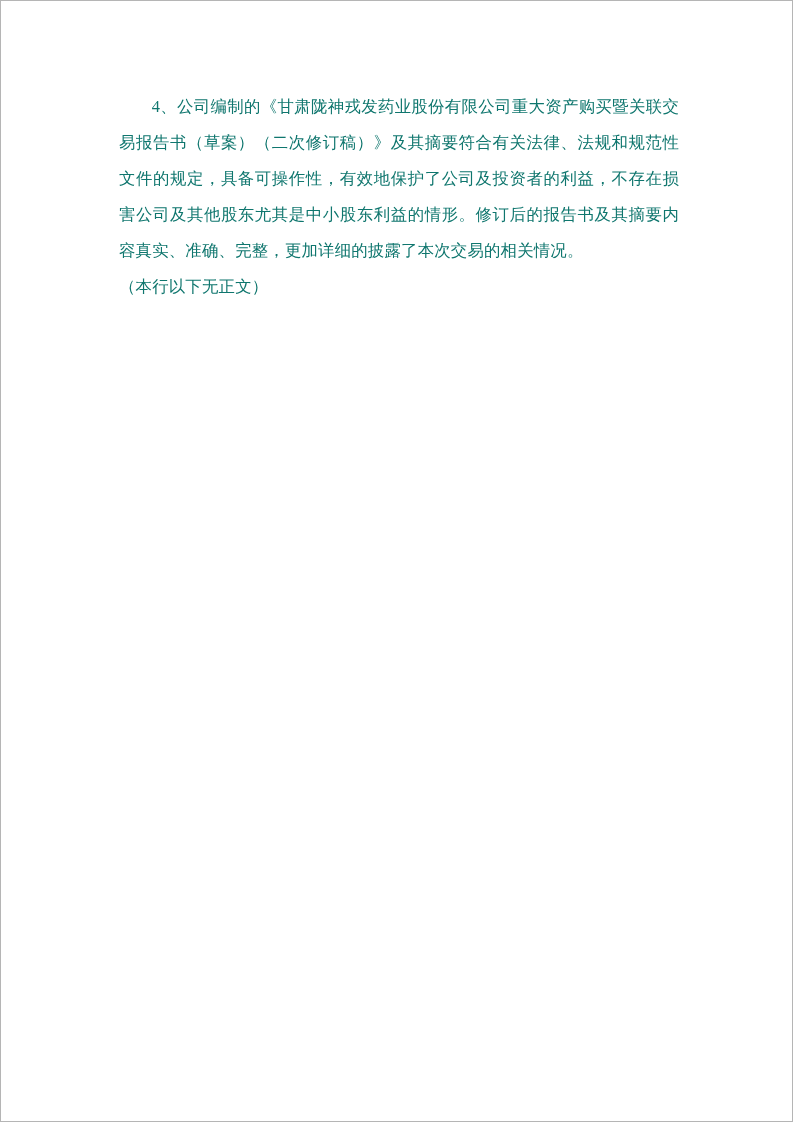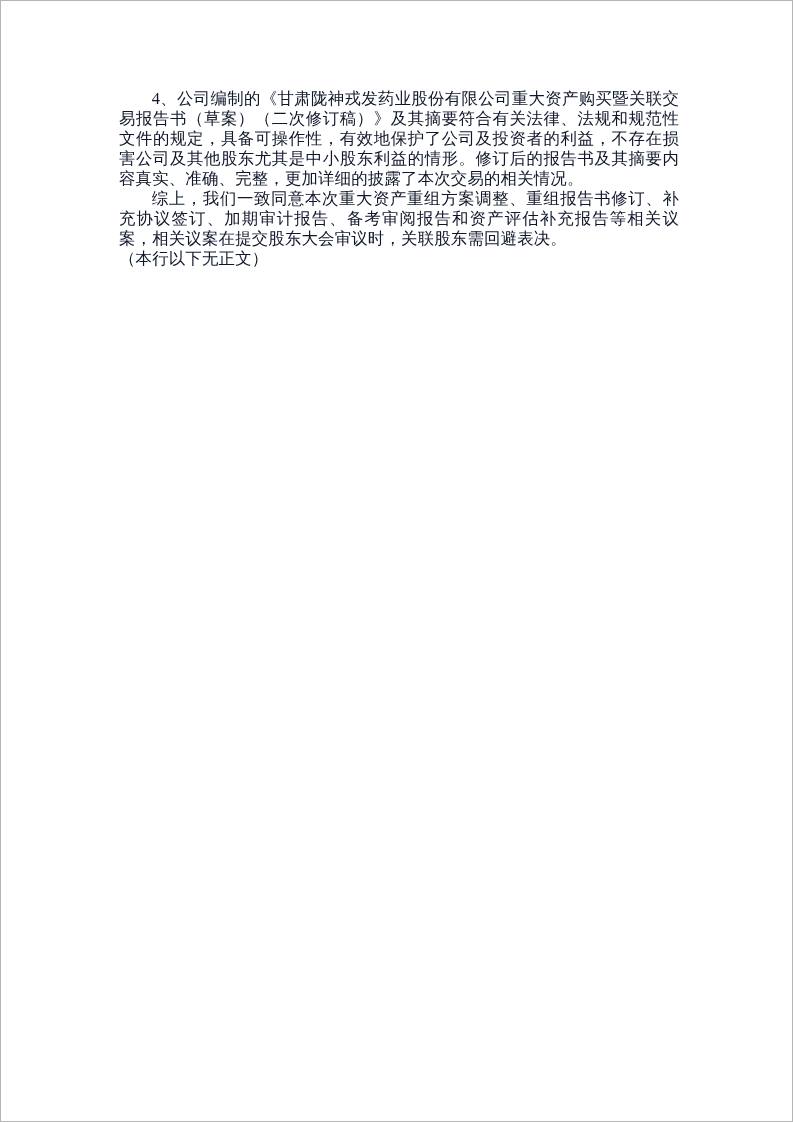--- a/index.html
+++ b/index.html
@@ -22,33 +22,32 @@
   }
   .content {
     position: absolute;
     left: 118px;
     top: 88px;
     width: 560px;
   }
   p.para {
     margin: 0 0 0 0;
     font-size: 16.4px;
-    line-height: 20px;
+    line-height: 36px;
     text-align: justify;
     text-justify: inter-ideograph;
     text-indent: 2em;
-    color: #0f172a;
+    color: #0f766e;
     letter-spacing: 0.2px;
   }
   p.noindent {
     text-indent: 0;
   }
 </style>
 </head>
 <body>
 
 <div class="page">
   <div class="content">
     <p class="para">4、公司编制的《甘肃陇神戎发药业股份有限公司重大资产购买暨关联交易报告书（草案）（二次修订稿）》及其摘要符合有关法律、法规和规范性文件的规定，具备可操作性，有效地保护了公司及投资者的利益，不存在损害公司及其他股东尤其是中小股东利益的情形。修订后的报告书及其摘要内容真实、准确、完整，更加详细的披露了本次交易的相关情况。</p>
-    <p class="para">综上，我们一致同意本次重大资产重组方案调整、重组报告书修订、补充协议签订、加期审计报告、备考审阅报告和资产评估补充报告等相关议案，相关议案在提交股东大会审议时，关联股东需回避表决。</p>
     <p class="para noindent">（本行以下无正文）</p>
   </div>
 </div>
 
 </body></html>

